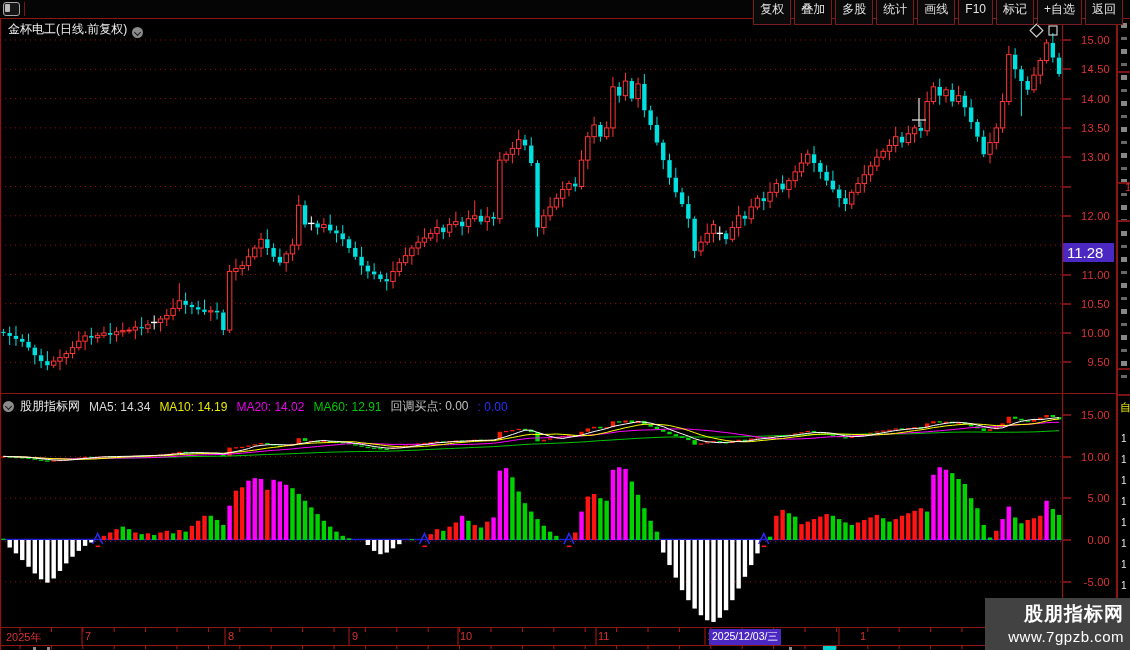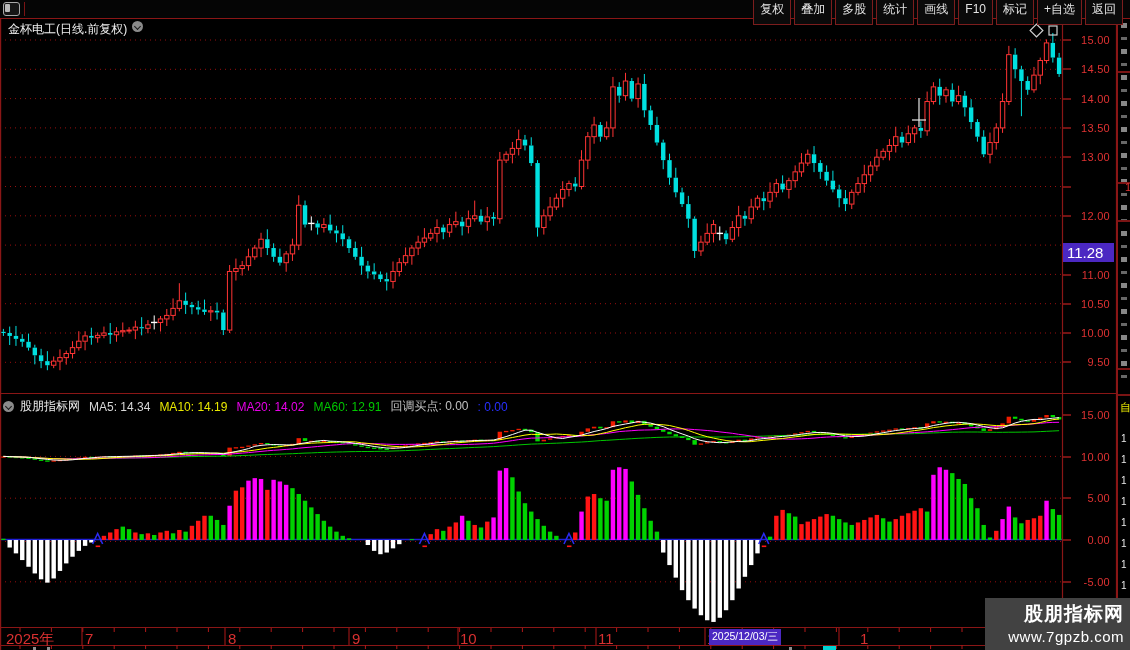--- a/index.html
+++ b/index.html
@@ -10,31 +10,31 @@
   
   #toolbar{left:0;top:0;width:1130px;height:18px;background:#050505;z-index:5;display:flex;align-items:center;}
   #win-icon{width:15px;height:12px;border:1px solid #a8a8a8;border-radius:3px;margin-left:3px;position:relative;background:#161616;}
   #win-icon::after{content:"";position:absolute;left:1px;top:1px;width:5px;height:8px;background:#b9b9b9;border-radius:1px;}
   #tb-sep{width:1px;height:14px;background:#7a1414;margin:0 4px 0 4px;}
   .menu-item{color:#e3e3e3;font-size:12px;margin-right:11px;cursor:default;}
   .menu-item.active{color:#00dcdc;}
   #tb-right{margin-left:auto;display:flex;gap:3px;margin-right:7px;}
   .tb-btn{border:1px solid #7c1d1d;color:#e3e3e3;font-size:12px;padding:8px 6px;height:14px;line-height:14px;background:#0a0a0a;}
   
-  #title-row{left:8px;top:21px;z-index:5;display:flex;align-items:flex-start;color:#efefef;font-size:12px;}
+  #title-row{left:8px;top:21px;z-index:5;display:flex;align-items:flex-end;color:#efefef;font-size:12px;}
   .circ-chev{display:inline-block;width:11px;height:11px;border-radius:50%;background:#8b8b8b;position:relative;margin-left:5px;}
   .circ-chev::after{content:"";position:absolute;left:2.5px;top:2.5px;width:4px;height:4px;border-right:1.6px solid #1a1a1a;border-bottom:1.6px solid #1a1a1a;transform:rotate(45deg);}
   
   #ind-header{left:3px;top:398px;z-index:5;display:flex;align-items:center;font-size:12px;}
   #ind-header span{margin-right:9px;}
   
   .ylab{color:#e03232;font-size:11px;width:46px;text-align:right;z-index:4;letter-spacing:0.3px;}
   .badge{background:#4b28c2;color:#fff;font-size:15px;z-index:6;padding:1px 3px 1px 4px;}
   
-  .xlab{color:#d83030;font-size:15px;z-index:4;}
+  .xlab{color:#d83030;font-size:11px;z-index:4;}
   #date-badge{z-index:6;font-size:10.5px;padding:1px 3px;}
   
   #watermark{left:985px;top:598px;width:145px;height:52px;background:#424242;z-index:7;
      color:#fff;text-align:right;padding-right:6px;box-sizing:border-box;}
   #wm1{font-size:19px;font-weight:bold;margin-top:3px;letter-spacing:1px;}
   #wm2{font-size:15px;margin-top:1px;letter-spacing:0.5px;}
   
   #edge-panel{left:1117px;top:19px;width:13px;height:631px;background:#000;border-left:1px solid #8a1616;z-index:3;overflow:hidden;}
   #edge-frag{position:absolute;left:3px;top:4px;width:6px;height:360px;opacity:.65;
      background:repeating-linear-gradient(to bottom,#cfcfcf 0 5px,transparent 5px 14px,#9f9f9f 14px 17px,transparent 17px 26px);}

